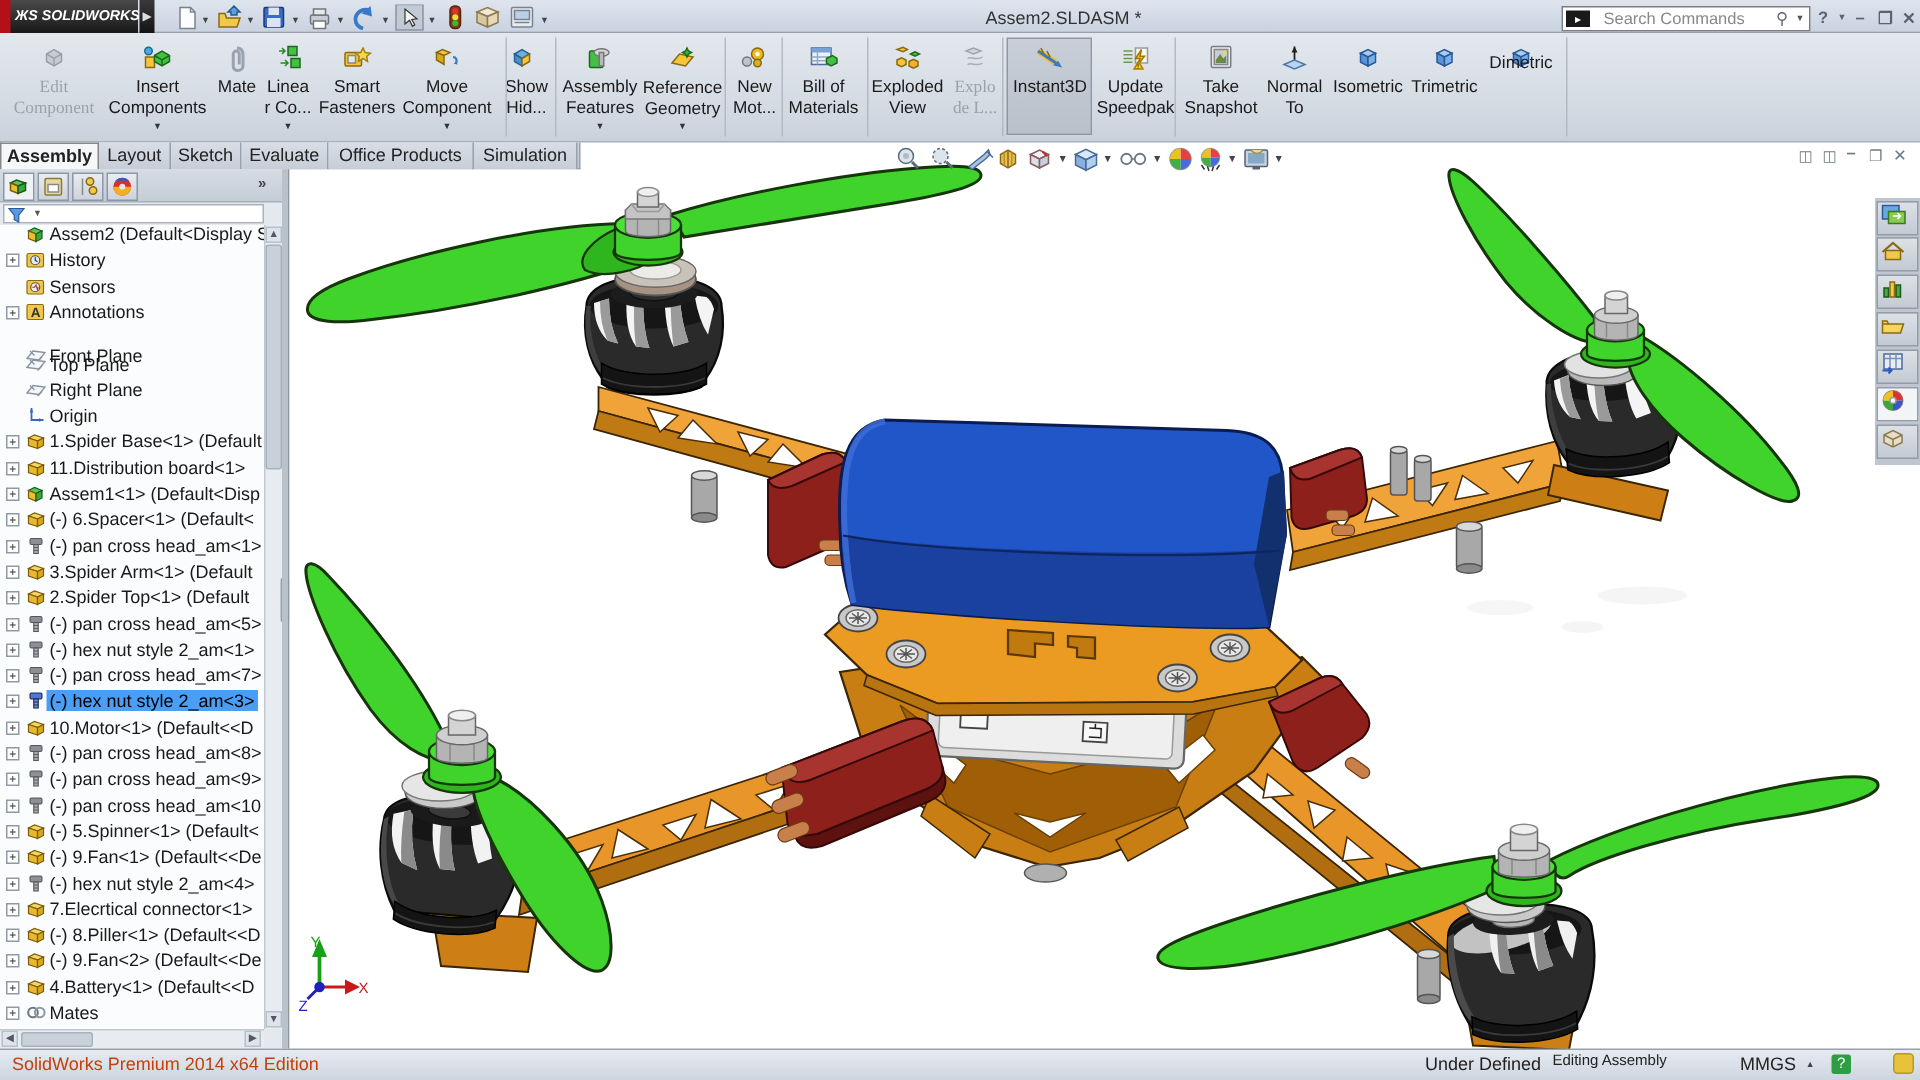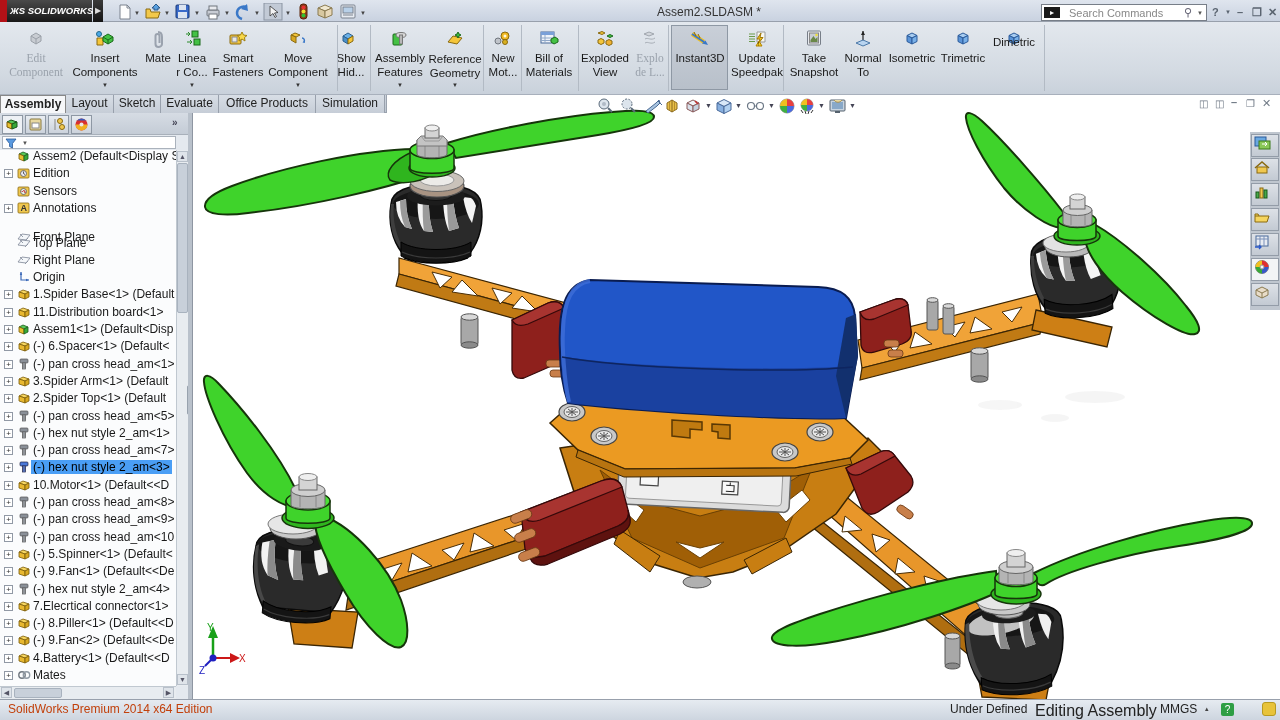--- a/index.html
+++ b/index.html
@@ -314,21 +314,21 @@
       </svg></span>
     <span class="txt">Assem2  (Default&lt;Display St</span>
   </div>
 <div class="trow" style="top:165.3px;">
     <span class="plus">+</span>
     <span class="tico"><svg width="14" height="14">
         <rect x="1" y="3" width="11" height="9" rx="1" fill="#f0c850" stroke="#8a6a10" stroke-width="0.8"></rect>
         <circle cx="6.5" cy="7.5" r="3" fill="#e8e8f0" stroke="#555" stroke-width="0.8"></circle>
         <path d="M6.5 5.5 L6.5 7.5 L8 8.5" stroke="#333" fill="none" stroke-width="0.8"></path>
       </svg></span>
-    <span class="txt">Edition</span>
+    <span class="txt">History</span>
   </div>
 <div class="trow" style="top:182.6px;">
     <span class="tico"><svg width="14" height="14">
         <rect x="1" y="3" width="11" height="9" rx="1" fill="#f0c850" stroke="#8a6a10" stroke-width="0.8"></rect>
         <circle cx="6.5" cy="7.5" r="3" fill="#e8f0e8" stroke="#555" stroke-width="0.8"></circle>
         <path d="M4.5 7.5 L6 7.5 L7 6 L8 9 L8.5 7.5" stroke="#c03030" fill="none" stroke-width="0.8"></path>
       </svg></span>
     <span class="txt">Sensors</span>
   </div>
 <div class="trow" style="top:199.9px;">
@@ -1031,17 +1031,17 @@
         <rect x="3" y="3" width="11" height="7" fill="#88a8c8"></rect>
         <path d="M5 1 C7 4 11 4 13 1" fill="#e8d8a0" stroke="#a89050"></path>
         <path d="M6 13 L11 13" stroke="#56626e" stroke-width="2"></path>
       </g>
       <text x="253" y="11" font-size="7" fill="#445">▼</text>
 </svg></div>
 
 <div class="abs" id="statusbar"></div>
 <div class="abs" style="left:8px;top:702px;font-size:12px;color:#c2410c;">SolidWorks Premium 2014 x64 Edition</div>
 <div class="abs" style="left:950px;top:702px;font-size:12px;color:#222;">Under Defined</div>
-<div class="abs" style="left:1035px;top:702px;font-size:16px;color:#222;">Editing Assembly</div>
+<div class="abs" style="left:1035px;top:702px;font-size:10px;color:#222;">Editing Assembly</div>
 <div class="abs" style="left:1160px;top:702px;font-size:12px;color:#222;">MMGS</div>
 <div class="abs" style="left:1205px;top:705px;font-size:7px;color:#444;">▴</div>
 <div class="abs" style="left:1221px;top:703px;width:13px;height:13px;background:#2e9e44;color:#fff;font-size:10px;text-align:center;line-height:13px;border-radius:2px;">?</div>
 <div class="abs" style="left:1262px;top:702px;width:14px;height:14px;background:#e8c33a;border-radius:3px;border:1px solid #b89a20;"></div>
 
 </body></html>

